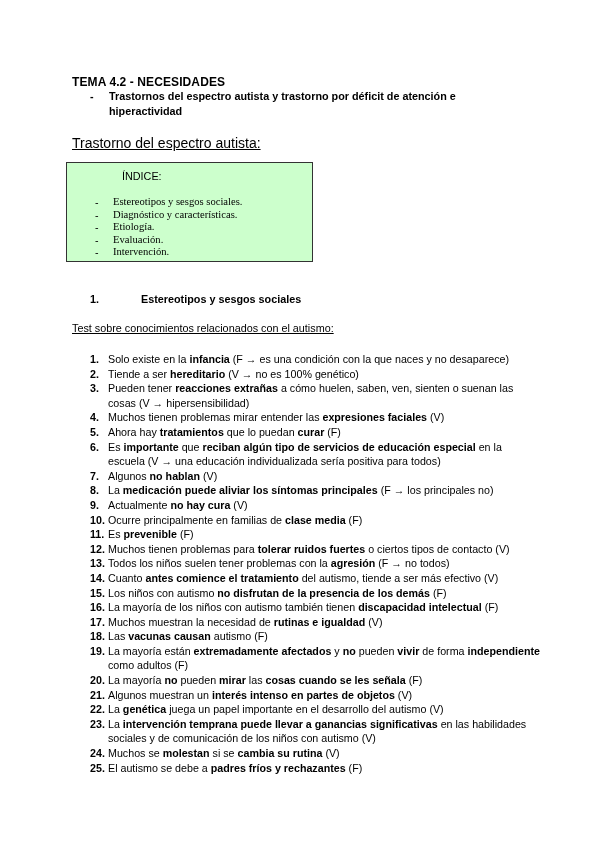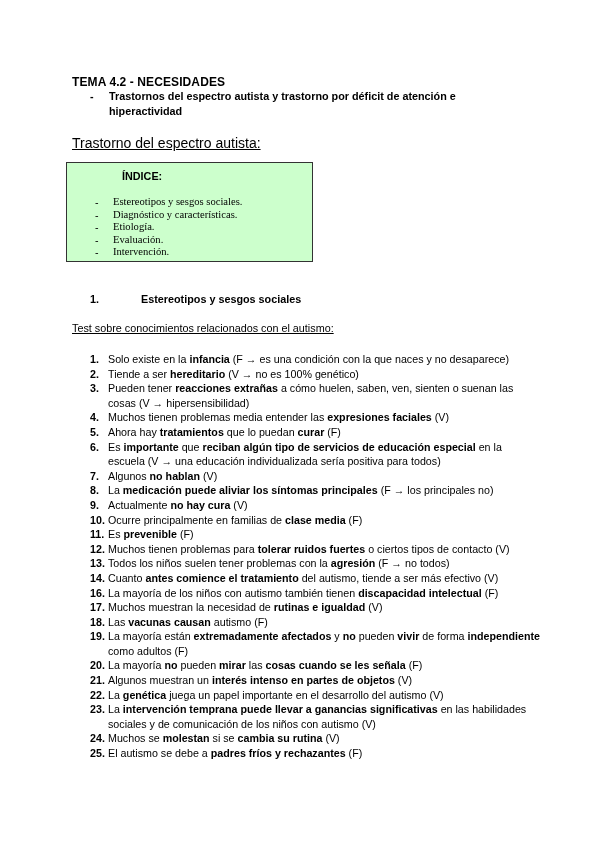--- a/index.html
+++ b/index.html
@@ -20,21 +20,21 @@
   .subtitle .txt { display: block; padding-left: 19px; }
   .section-link {
     position: absolute; left: 72px; top: 135px;
     font-size: 14px; text-decoration: underline;
   }
   .index-box {
     position: absolute; left: 66px; top: 162px; width: 247px; height: 100px;
     background: #ccffcc; border: 1.5px solid #333; box-sizing: border-box;
   }
   .index-title {
-    position: absolute; left: 8px; top: 7px; font-weight: bold; font-size: 10.8px; padding-left: 47px;
+    position: absolute; left: 8px; top: 7px; font-weight: normal; font-size: 10.8px; padding-left: 47px;
   }
   .index-list {
     position: absolute; left: 0; top: 33px; margin: 0; padding: 0; list-style: none;
   }
   .index-list li { position: relative; height: 12.6px; line-height: 12.6px; font-size: 10.6px; }
   .index-list .dash { position: absolute; left: 28px; }
   .index-list .txt { position: absolute; left: 46px; white-space: nowrap; font-family: Liberation Serif, serif; }
   .h2 {
     position: absolute; left: 90px; top: 293px; font-weight: bold; font-size: 10.8px;
   }
@@ -90,31 +90,32 @@
   <span class="num">1.</span>
   <span class="txt">Estereotipos y sesgos sociales</span>
 </div>
 
 <div class="test-title">Test sobre conocimientos relacionados con el autismo:</div>
 
 <ol class="qlist" id="qlist">
     <li><span class="num">1.</span><span>Solo existe en la </span><b>infancia</b><span> (F → es una condición con la que naces y no desaparece)</span></li>
     <li><span class="num">2.</span><span>Tiende a ser </span><b>hereditario</b><span> (V → no es 100% genético)</span></li>
     <li><span class="num">3.</span><span>Pueden tener </span><b>reacciones extrañas</b><span> a cómo huelen, saben, ven, sienten o suenan las cosas (V → hipersensibilidad)</span></li>
-    <li><span class="num">4.</span><span>Muchos tienen problemas media entender las </span><b>expresiones faciales</b><span> (V)</span></li>
+    <li><span class="num">4.</span><span>Muchos tienen problemas mirar entender las </span><b>expresiones faciales</b><span> (V)</span></li>
     <li><span class="num">5.</span><span>Ahora hay </span><b>tratamientos</b><span> que lo puedan </span><b>curar</b><span> (F)</span></li>
     <li><span class="num">6.</span><span>Es </span><b>importante</b><span> que </span><b>reciban algún tipo de servicios de educación especial</b><span> en la escuela (V → una educación individualizada sería positiva para todos)</span></li>
     <li><span class="num">7.</span><span>Algunos </span><b>no hablan</b><span> (V)</span></li>
     <li><span class="num">8.</span><span>La </span><b>medicación puede aliviar los síntomas principales</b><span> (F → los principales no)</span></li>
     <li><span class="num">9.</span><span>Actualmente </span><b>no hay cura</b><span> (V)</span></li>
     <li><span class="num">10.</span><span>Ocurre principalmente en familias de </span><b>clase media</b><span> (F)</span></li>
     <li><span class="num">11.</span><span>Es </span><b>prevenible</b><span> (F)</span></li>
     <li><span class="num">12.</span><span>Muchos tienen problemas para </span><b>tolerar ruidos fuertes</b><span> o ciertos tipos de contacto (V)</span></li>
     <li><span class="num">13.</span><span>Todos los niños suelen tener problemas con la </span><b>agresión</b><span> (F → no todos)</span></li>
     <li><span class="num">14.</span><span>Cuanto </span><b>antes comience el tratamiento</b><span> del autismo, tiende a ser más efectivo (V)</span></li>
+    <li><span class="num">15.</span><span>Los niños con autismo </span><b>no disfrutan de la presencia de los demás</b><span> (F)</span></li>
     <li><span class="num">16.</span><span>La mayoría de los niños con autismo también tienen </span><b>discapacidad intelectual</b><span> (F)</span></li>
     <li><span class="num">17.</span><span>Muchos muestran la necesidad de </span><b>rutinas e igualdad</b><span> (V)</span></li>
     <li><span class="num">18.</span><span>Las </span><b>vacunas causan</b><span> autismo (F)</span></li>
     <li><span class="num">19.</span><span>La mayoría están </span><b>extremadamente afectados</b><span> y </span><b>no</b><span> pueden </span><b>vivir</b><span> de forma </span><b>independiente</b><span> como adultos (F)</span></li>
     <li><span class="num">20.</span><span>La mayoría </span><b>no</b><span> pueden </span><b>mirar</b><span> las </span><b>cosas cuando se les señala</b><span> (F)</span></li>
     <li><span class="num">21.</span><span>Algunos muestran un </span><b>interés intenso en partes de objetos</b><span> (V)</span></li>
     <li><span class="num">22.</span><span>La </span><b>genética</b><span> juega un papel importante en el desarrollo del autismo (V)</span></li>
     <li><span class="num">23.</span><span>La </span><b>intervención temprana puede llevar a ganancias significativas</b><span> en las habilidades sociales y de comunicación de los niños con autismo (V)</span></li>
     <li><span class="num">24.</span><span>Muchos se </span><b>molestan</b><span> si se </span><b>cambia su rutina</b><span> (V)</span></li>
     <li><span class="num">25.</span><span>El autismo se debe a </span><b>padres fríos y rechazantes</b><span> (F)</span></li>

